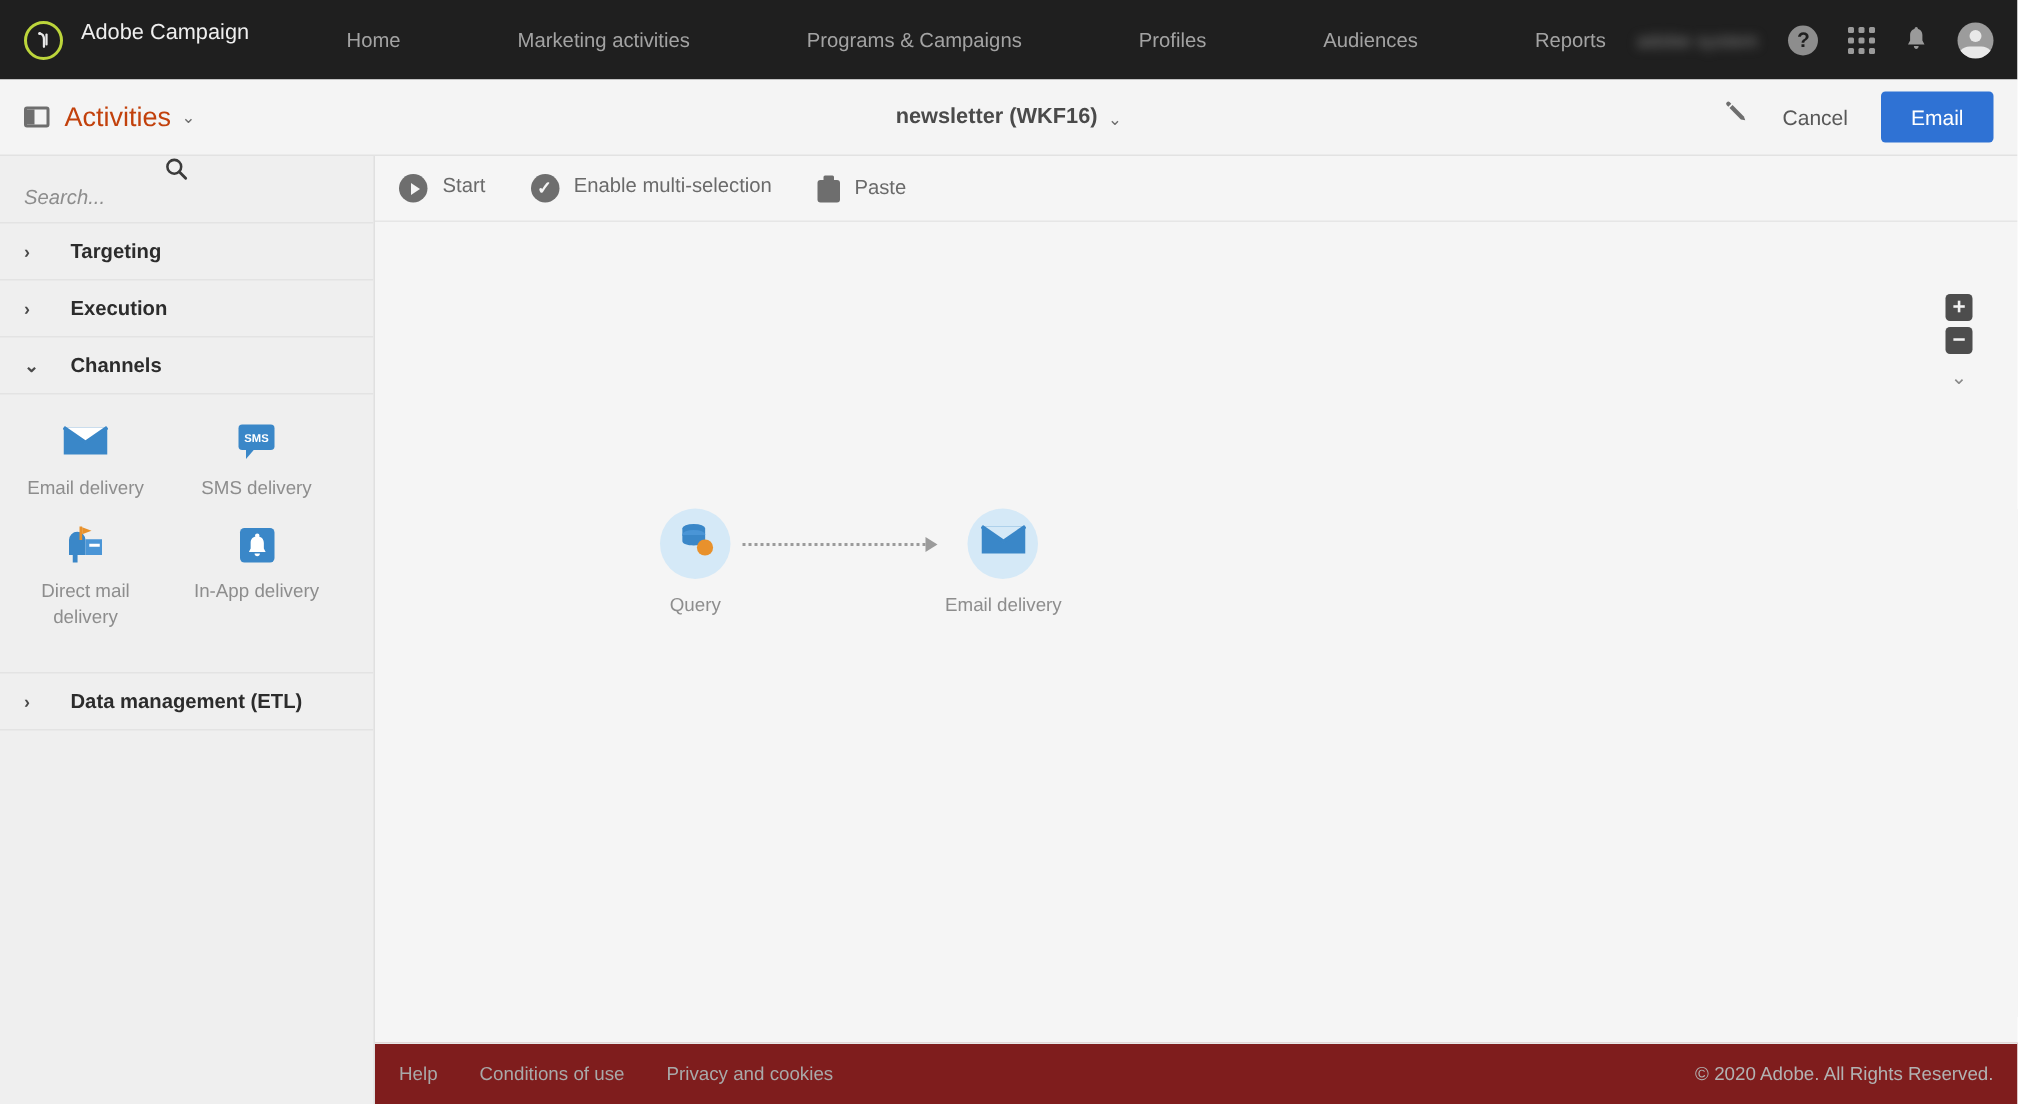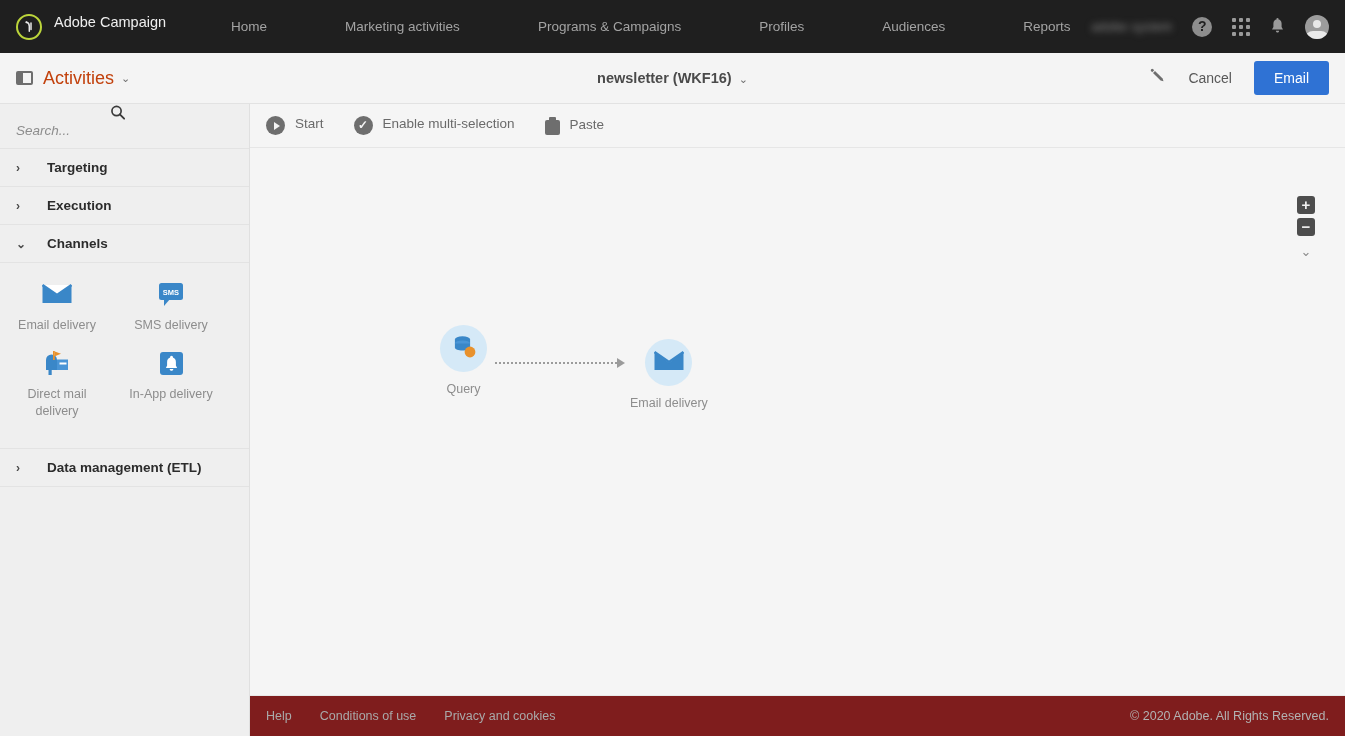--- a/index.html
+++ b/index.html
@@ -365,21 +365,21 @@
           <div class="zbtn">+</div>
           <div class="zbtn">−</div>
           <div class="zchev">⌄</div>
         </div>
 
         <div class="connector" style="left:245px; top:210px; width:130px;">
           <span class="conn-line"></span>
           <span class="conn-arrow"></span>
         </div>
 
-        <div class="node" style="left:190px; top:177px;">
+        <div class="node" style="left:190px; top:191px;">
           <div class="node-circle">
             <span>
               <svg width="26" height="26" viewBox="0 0 26 26" aria-hidden="true">
                 <ellipse cx="11.5" cy="5.2" rx="7.6" ry="2.9" fill="#3a87c8"></ellipse>
                 <path d="M3.9 5.2 L3.9 9.3 C3.9 10.9 7.3 12.2 11.5 12.2 C15.7 12.2 19.1 10.9 19.1 9.3 L19.1 5.2 Z" fill="#3a87c8"></path>
                 <ellipse cx="11.5" cy="9.3" rx="7.6" ry="2.9" fill="#4a95d6"></ellipse>
                 <path d="M3.9 9.6 L3.9 13.8 C3.9 15.4 7.3 16.6 11.5 16.6 C15.7 16.6 19.1 15.4 19.1 13.8 L19.1 9.6 Z" fill="#3a87c8"></path>
                 <ellipse cx="11.5" cy="13.8" rx="7.6" ry="2.9" fill="#4a95d6" opacity="0.0"></ellipse>
                 <circle cx="19" cy="18" r="5.4" fill="#e8912c"></circle>
               </svg>

